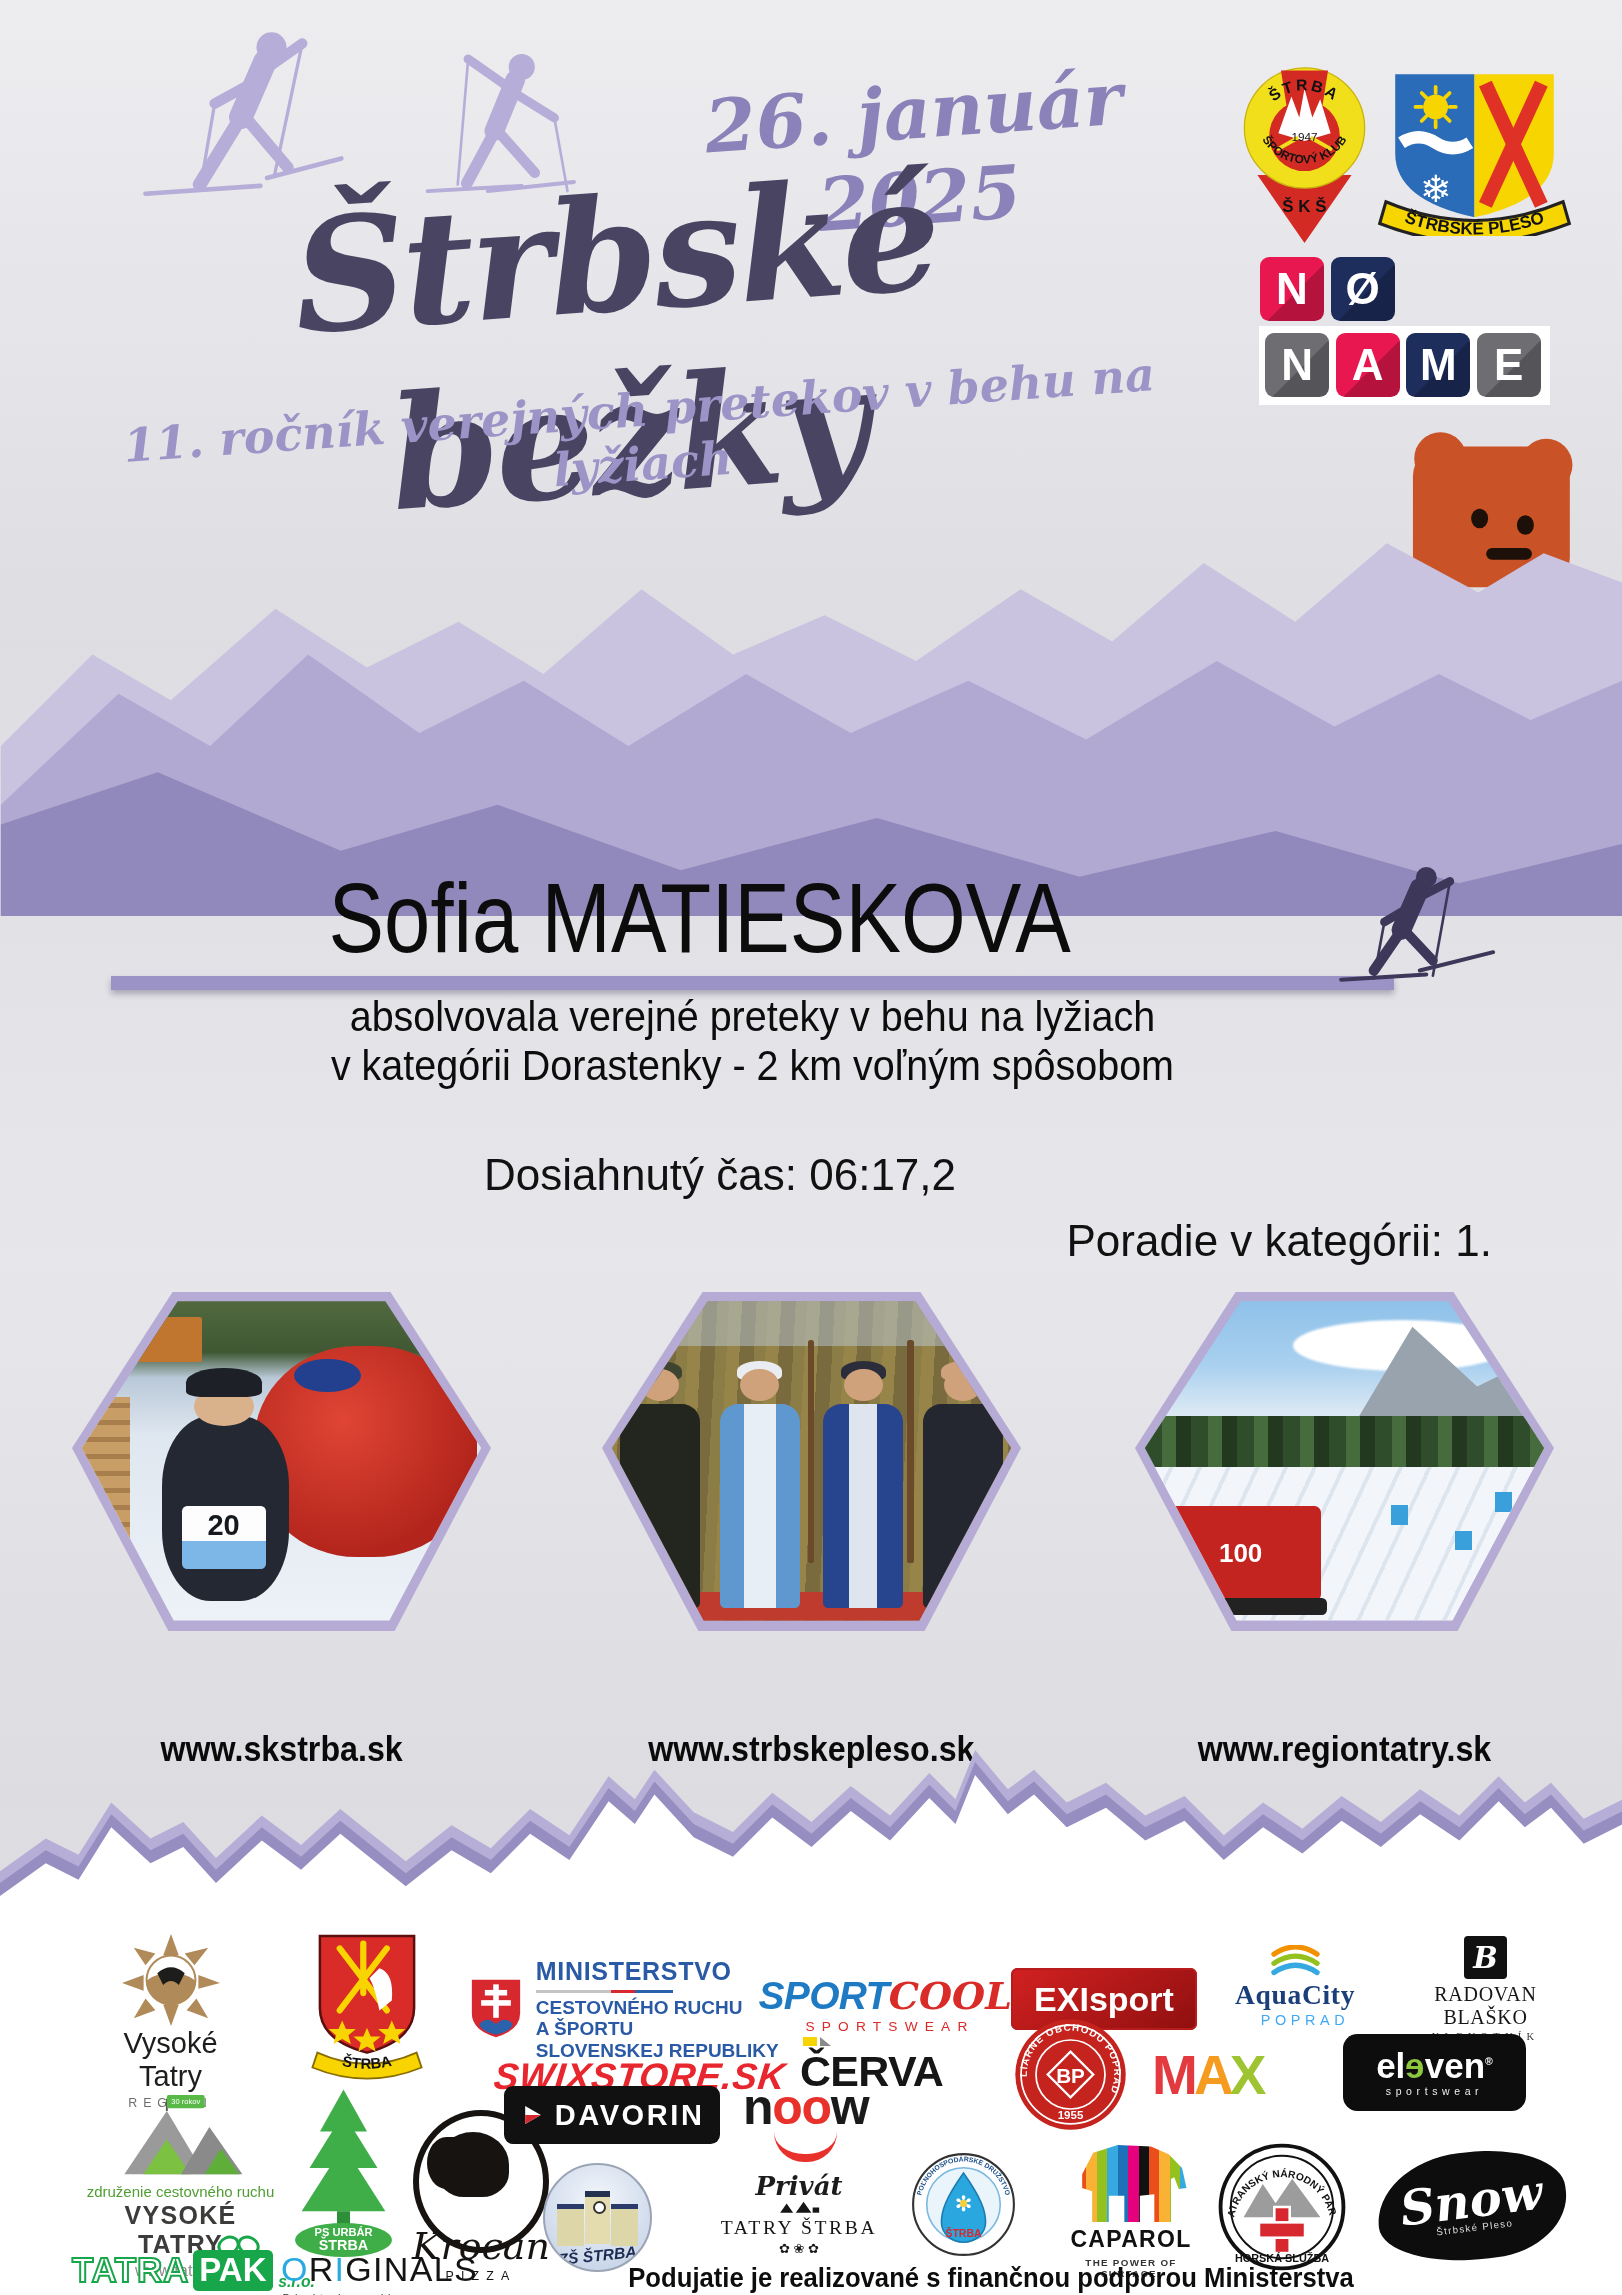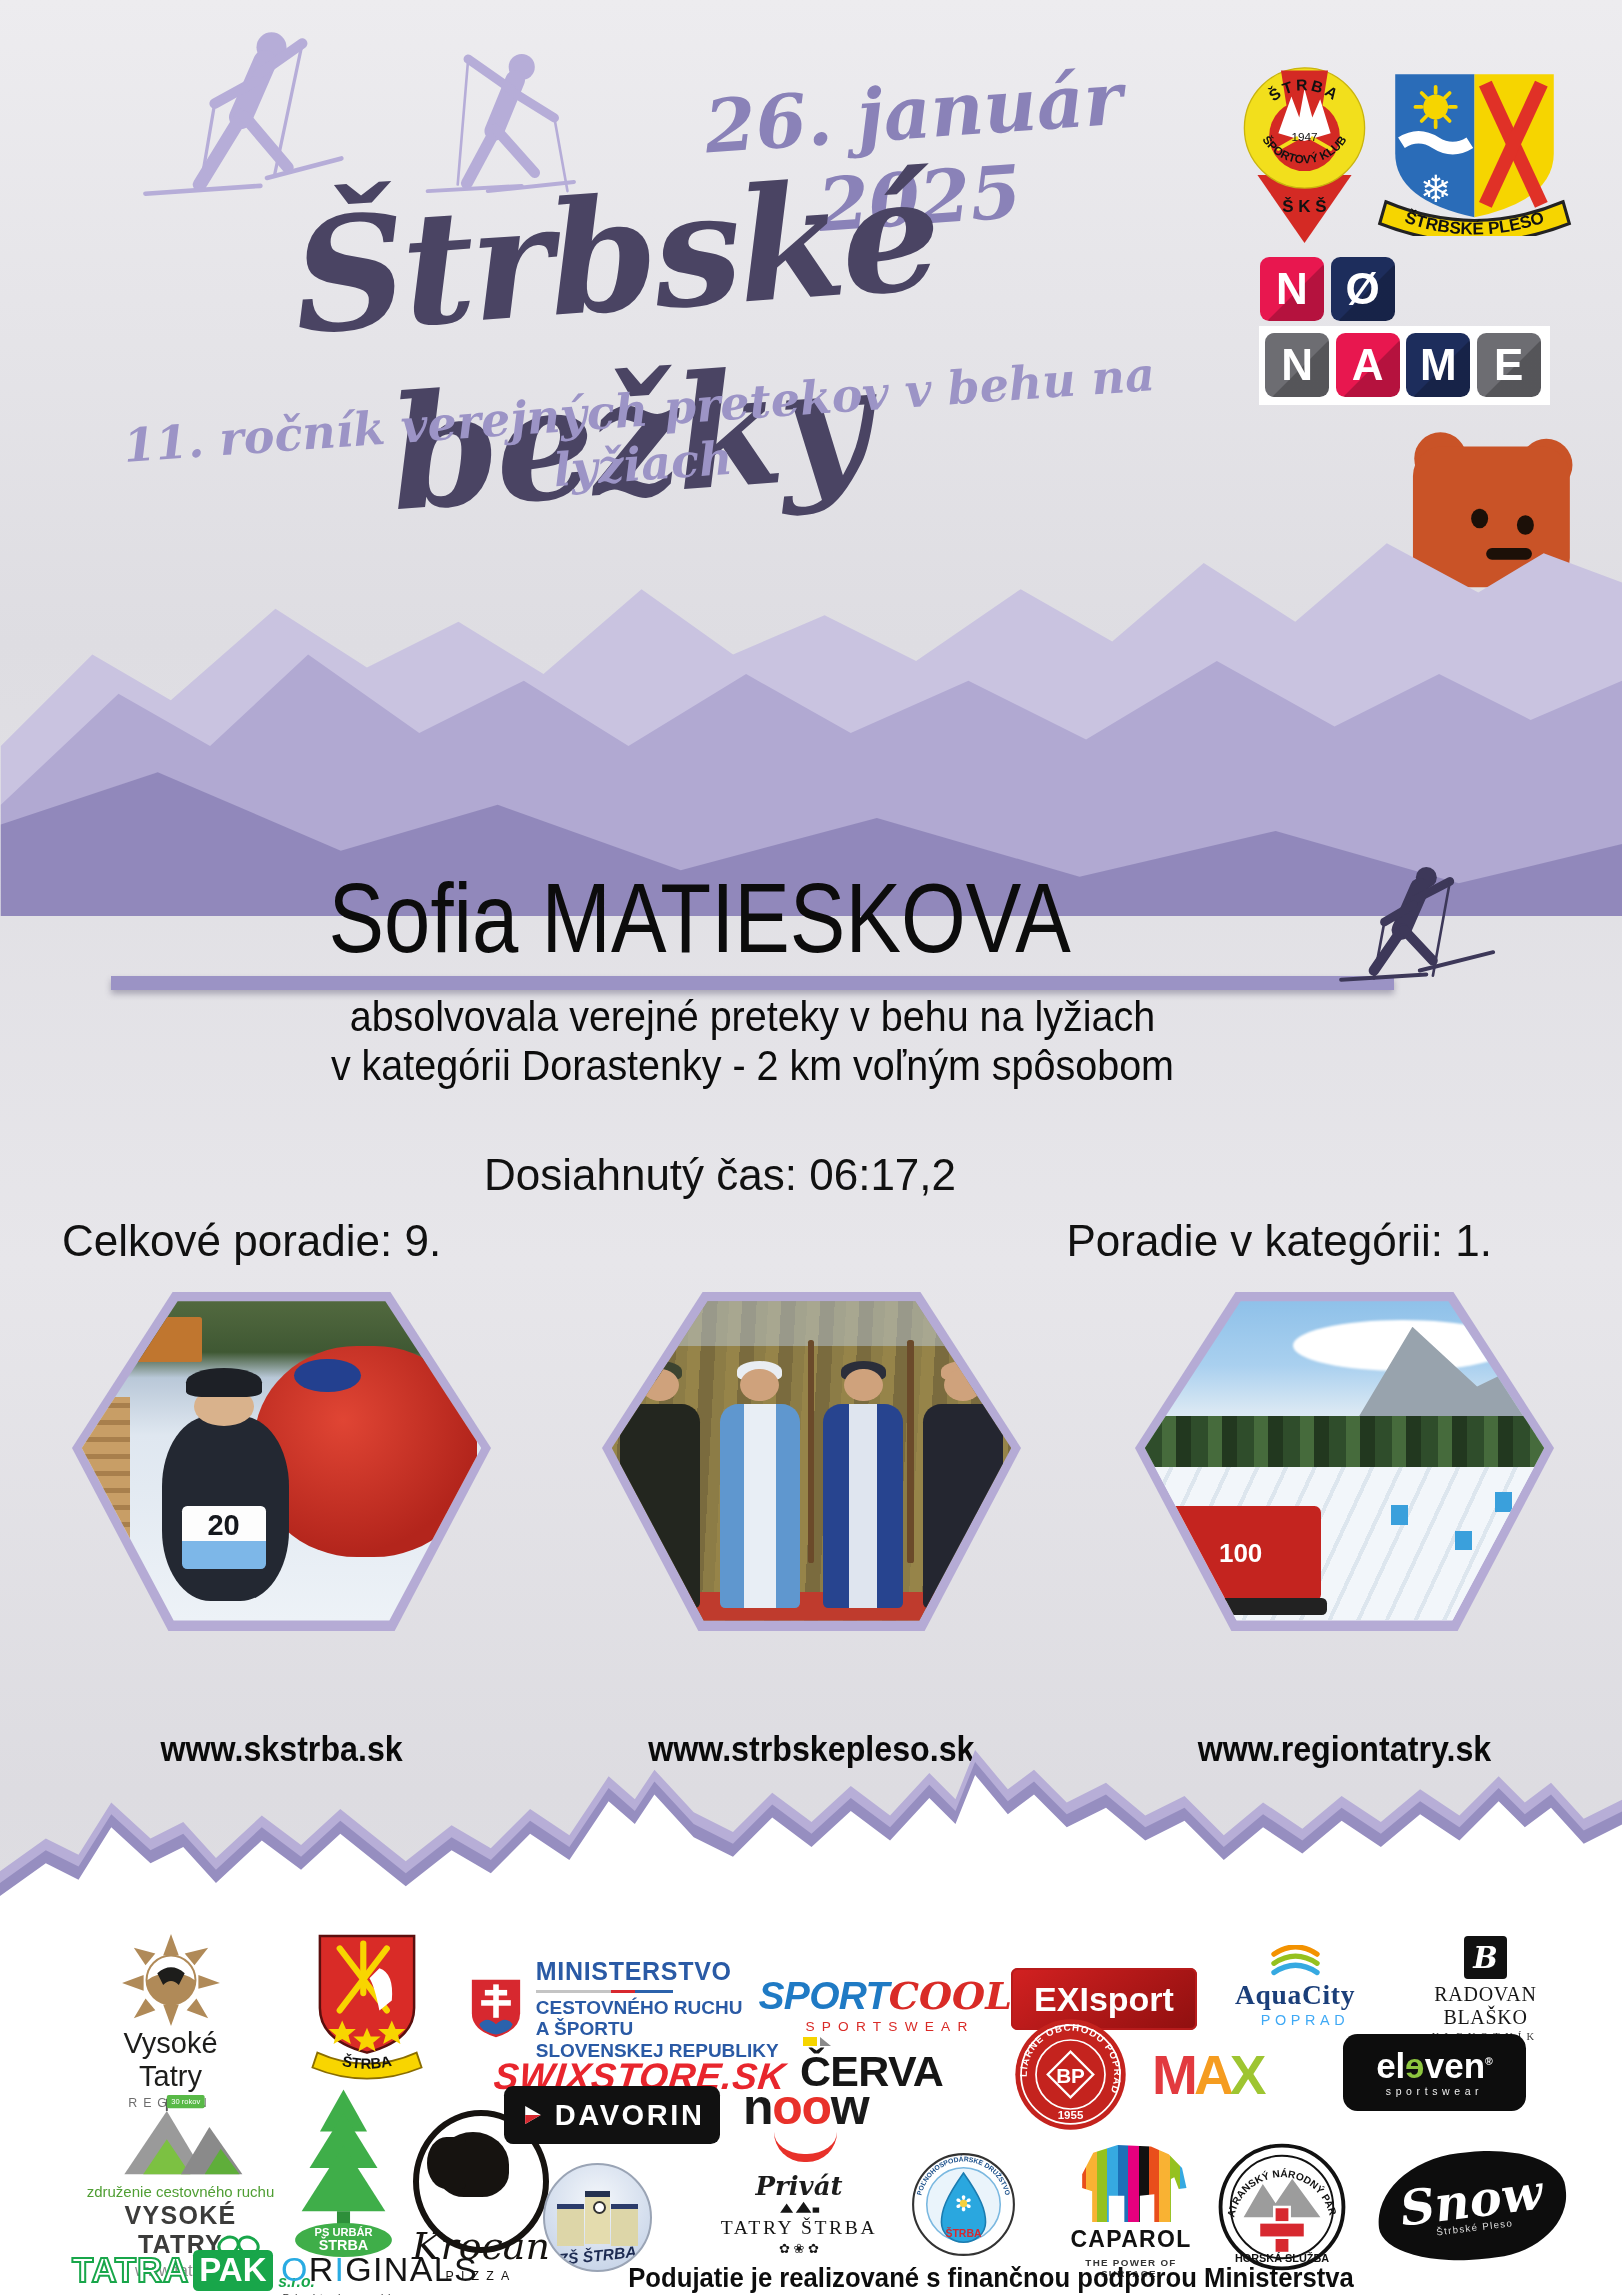--- a/index.html
+++ b/index.html
@@ -307,21 +307,20 @@
       <path d="M86,96 L70,182" stroke-width="4"></path>
       <path d="M114,106 L70,170" stroke-width="16"></path>
       <path d="M116,108 L160,155" stroke-width="15"></path>
       <path d="M20,184 L150,176" stroke-width="6"></path>
       <path d="M140,170 L252,142" stroke-width="6"></path>
     </g>
   </svg>
   <div class="body-line bl1"><span>absolvovala verejné preteky v behu na lyžiach</span></div>
   <div class="body-line bl2"><span>v kategórii Dorastenky - 2 km voľným spôsobom</span></div>
   <div class="time-line">Dosiahnutý čas: 06:17,2</div>
-  <div class="rank rank-left">Celkové poradie: 9.</div>
   <div class="rank rank-right">Poradie v kategórii: 1.</div>
 
   <div class="hex hex1">
     <div class="hex-in p1">
       <div class="p1-house"></div>
       <div class="p1-fence"></div>
       <div class="p1-adult"></div>
       <div class="p1-child"></div>
       <div class="p1-childhead"></div>
       <div class="p1-childhat"></div>

